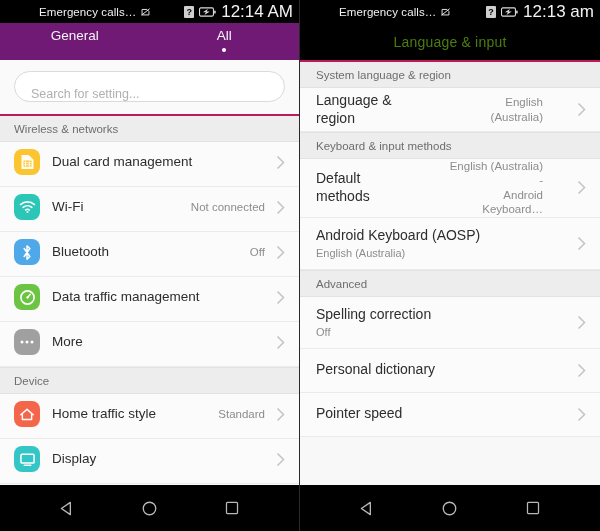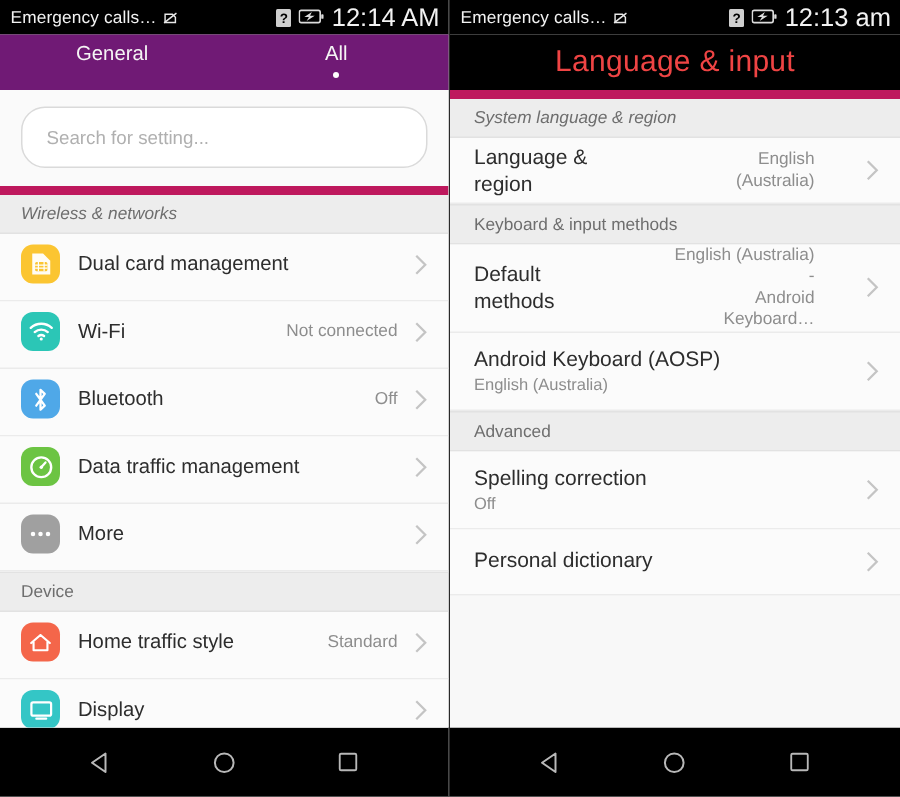--- a/index.html
+++ b/index.html
@@ -12,68 +12,68 @@
   .screens { display: flex; width: 600px; height: 531px; }
   .panel { width: 300px; height: 531px; position: relative; display: flex; flex-direction: column; background: #f7f7f7; }
   .panel.left { border-right: 1px solid #2a2a2a; }
 
   
   .statusbar {
     height: 23px; background: #000; color: #fff;
     display: flex; align-items: center; justify-content: space-between;
     padding: 0 6px 0 7px; flex: 0 0 23px;
   }
-  .sb-left { display: flex; align-items: center; gap: 4px; }
+  .sb-left { display: flex; align-items: center; gap: 4px; margin-left: 32px; }
   .sb-text { font-size: 11.5px; letter-spacing: 0.1px; color: #f2f2f2; }
   .sb-right { display: flex; align-items: center; gap: 5px; }
   .sb-time { font-size: 17px; color: #f2f2f2; text-align: center; }
   .icon-nosim { width: 11px; height: 11px; display: block; }
   .icon-qbox {
     width: 10px; height: 12px; background: #cfcfcf; color: #000;
     font-size: 9px; line-height: 12px; text-align: center;
     font-weight: bold; border-radius: 1px;
   }
   .icon-batt { width: 17px; height: 10px; position: relative; }
 
   
   .titlebar {
     background: #000; color: #fff; flex: 0 0 37px;
     display: flex; align-items: center; justify-content: center;
   }
-  .title-text { font-size: 20px; color: #ef4444; letter-spacing: .2px; }
+  .title-text { font-size: 14px; color: #4d7c0f; letter-spacing: .2px; }
 
   .tabbar {
     background: #701a75; flex: 0 0 37px;
     display: flex; align-items: flex-start; justify-content: space-around;
     padding-top: 5px;
   }
   .tab { position: relative; display: flex; flex-direction: column; align-items: center; width: 120px; }
   .tab-label { font-size: 13.5px; color: #f5f5f5; }
   .tab-dot { width: 4px; height: 4px; border-radius: 50%; background: #fff; margin-top: 5px; }
   .tab-dot.hidden { background: transparent; }
 
   
   .body { flex: 1 1 auto; background: #f8f8f8; overflow: hidden; position: relative; }
 
   .searchwrap { background: #fafafa; padding: 11px 14px 12px 14px; }
   .searchbox {
-    height: 41px; border: 1px solid #dadada; border-radius: 16px;
-    background: #fff; display: flex; align-items: center; padding: 0 16px;
+    height: 31px; border: 1px solid #dadada; border-radius: 16px;
+    background: #fff; display: flex; align-items: flex-end; padding: 0 16px;
   }
   .searchbox input {
     border: 0; outline: 0; width: 100%; background: transparent;
     font-family: "Liberation Sans", sans-serif; font-size: 12.5px; color: #4a4a4a;
   }
   .searchbox input::placeholder { color: #b0b0b0; }
 
   .section-header {
     background: #ededed; color: #6e6e6e; font-size: 11.5px;
     padding: 7px 14px 6px 14px; border-top: 1px solid #e2e2e2; border-bottom: 1px solid #e2e2e2;
   }
-  .section-header.first { border-top: 6px solid #be185d; font-style: italic; }
+  .section-header.first { border-top: 2px solid #be185d; }
 
   .row {
     background: #fbfbfb; display: flex; align-items: center;
     padding: 0 12px 4px 14px; min-height: 45px;
     border-bottom: 1px solid #ebebeb; position: relative;
   }
   .row .ic { flex: 0 0 26px; height: 26px; margin-right: 12px; }
   .row .labels { flex: 1 1 auto; display: flex; flex-direction: column; justify-content: center; }
   .row .label { font-size: 13.5px; color: #2d2d2d; line-height: 1.25; }
   .row .sublabel { font-size: 11px; color: #8d8d8d; margin-top: 2px; }
@@ -412,20 +412,30 @@
         <span class="labels">
           <span class="label">Personal dictionary</span>
         </span>
         <span class="chev">
           <svg width="9" height="15" viewBox="0 0 9 15">
               <polyline points="1.5,1.5 7.5,7.5 1.5,13.5" fill="none" stroke="#c4c4c4" stroke-width="1.5"></polyline>
             </svg>
         </span>
       </div>
 
+      <div class="row">
+        <span class="labels">
+          <span class="label">Pointer speed</span>
+        </span>
+        <span class="chev">
+          <svg width="9" height="15" viewBox="0 0 9 15">
+              <polyline points="1.5,1.5 7.5,7.5 1.5,13.5" fill="none" stroke="#c4c4c4" stroke-width="1.5"></polyline>
+            </svg>
+        </span>
+      </div>
 
     </div>
 
     <div class="navbar">
       <div class="navbtn">
         <svg width="17" height="17" viewBox="0 0 18 18">
             <polygon points="12,2.5 12,15.5 2.5,9" fill="none" stroke="#b8b8b8" stroke-width="1.4" stroke-linejoin="round"></polygon>
           </svg>
       </div>
       <div class="navbtn">

